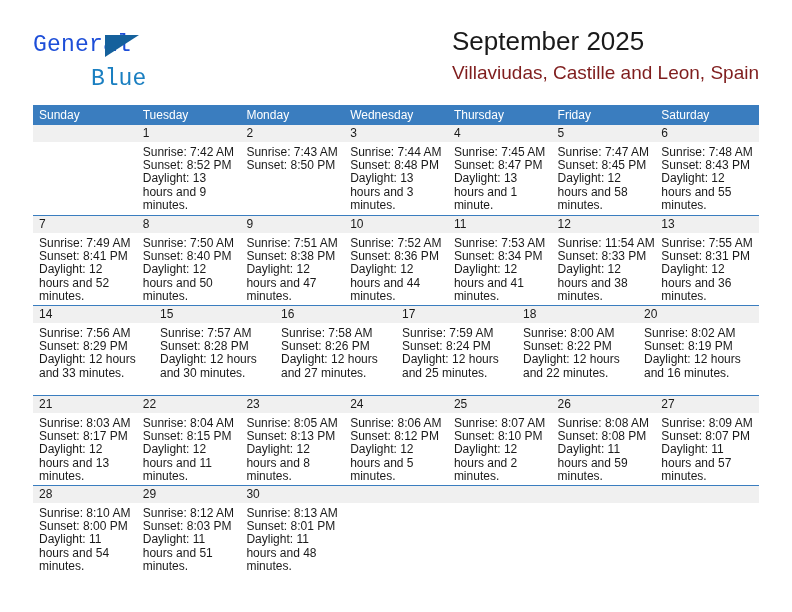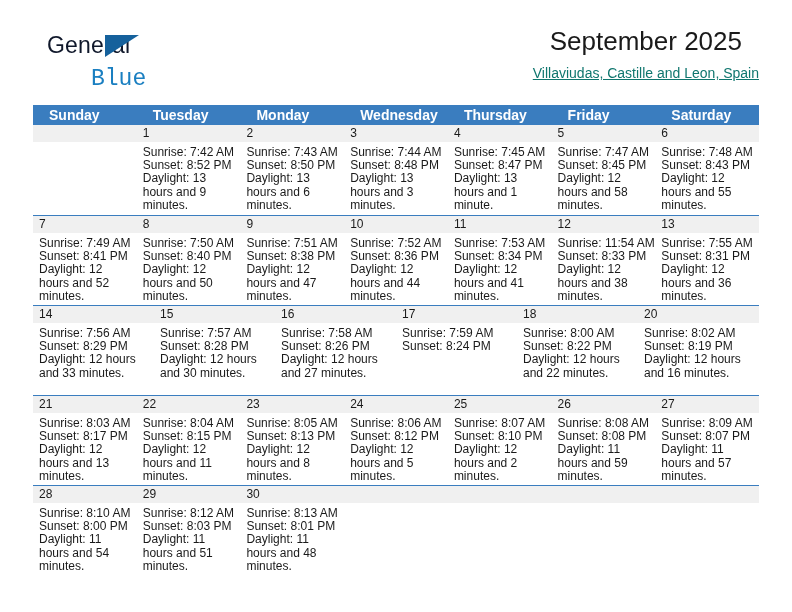--- a/index.html
+++ b/index.html
@@ -35,24 +35,23 @@
     top: 8px;
     width: 180px;
     height: 56px;
   }
   .logo-general {
     position: absolute;
     left: 0;
     top: 0;
     font-size: 23px;
     letter-spacing: 0.2px;
-    color: #0f172a;
-    font-family: Liberation Sans, sans-serif;
+    color: #1d4ed8;
+    font-family: Liberation Mono, monospace;
     line-height: 27px;
-    margin-left: 14px;
   }
   .logo-blue {
     position: absolute;
     left: 58px;
     top: 34px;
     font-size: 23px;
     color: #1a7fc1;
     line-height: 27px;
     font-family: Liberation Mono, monospace;
   }
@@ -63,58 +62,56 @@
     width: 0;
     height: 0;
     border-left: 34px solid #15619c;
     border-bottom: 22px solid transparent;
   }
 
   .title-block {
     position: absolute;
     right: 0;
     top: 0;
-    text-align: center;
+    text-align: left;
   }
   .cal-title {
     font-size: 26px;
     color: #1a1a1a;
     line-height: 34px;
     white-space: nowrap;
   }
   .cal-sub {
-    font-size: 14px;
-    color: #0f766e;
+    font-size: 19px;
+    color: #7f1d1d;
     line-height: 22px;
     margin-top: 4px;
     white-space: nowrap;
-    text-decoration: underline;
   }
 
   
   .calendar {
     position: absolute;
     left: 33px;
     top: 105px;
     width: 726px;
   }
   .dow-row {
     display: flex;
     background: #3a7dbf;
     height: 20px;
   }
   .dow {
     flex: 1 1 0;
     color: #ffffff;
-    font-size: 14px;
+    font-size: 12px;
     line-height: 20px;
-    padding-left: 16px;
+    padding-left: 6px;
     box-sizing: border-box;
     white-space: nowrap;
-    font-weight: bold;
   }
   .week {
     display: flex;
     border-top: 1px solid #3a7dbf;
     height: 90px;
     box-sizing: border-box;
   }
   .week.first {
     border-top: none;
   }
@@ -190,21 +187,20 @@
               <div>Sunrise: 7:42 AM</div>
               <div>Sunset: 8:52 PM</div>
               <div class="wrap">Daylight: 13 hours and 9 minutes.</div>
             </div>
           </div>
           <div class="cell">
             <div class="daynum">2</div>
             <div class="details">
               <div>Sunrise: 7:43 AM</div>
               <div>Sunset: 8:50 PM</div>
-              <div class="wrap">Daylight: 13 hours and 6 minutes.</div>
             </div>
           </div>
           <div class="cell">
             <div class="daynum">3</div>
             <div class="details">
               <div>Sunrise: 7:44 AM</div>
               <div>Sunset: 8:48 PM</div>
               <div class="wrap">Daylight: 13 hours and 3 minutes.</div>
             </div>
           </div>
@@ -314,20 +310,21 @@
               <div>Sunrise: 7:58 AM</div>
               <div>Sunset: 8:26 PM</div>
               <div class="wrap">Daylight: 12 hours and 27 minutes.</div>
             </div>
           </div>
           <div class="cell">
             <div class="daynum">17</div>
             <div class="details">
               <div>Sunrise: 7:59 AM</div>
               <div>Sunset: 8:24 PM</div>
+              <div class="wrap">Daylight: 12 hours and 25 minutes.</div>
             </div>
           </div>
           <div class="cell">
             <div class="daynum">18</div>
             <div class="details">
               <div>Sunrise: 8:00 AM</div>
               <div>Sunset: 8:22 PM</div>
               <div class="wrap">Daylight: 12 hours and 22 minutes.</div>
             </div>
           </div>

